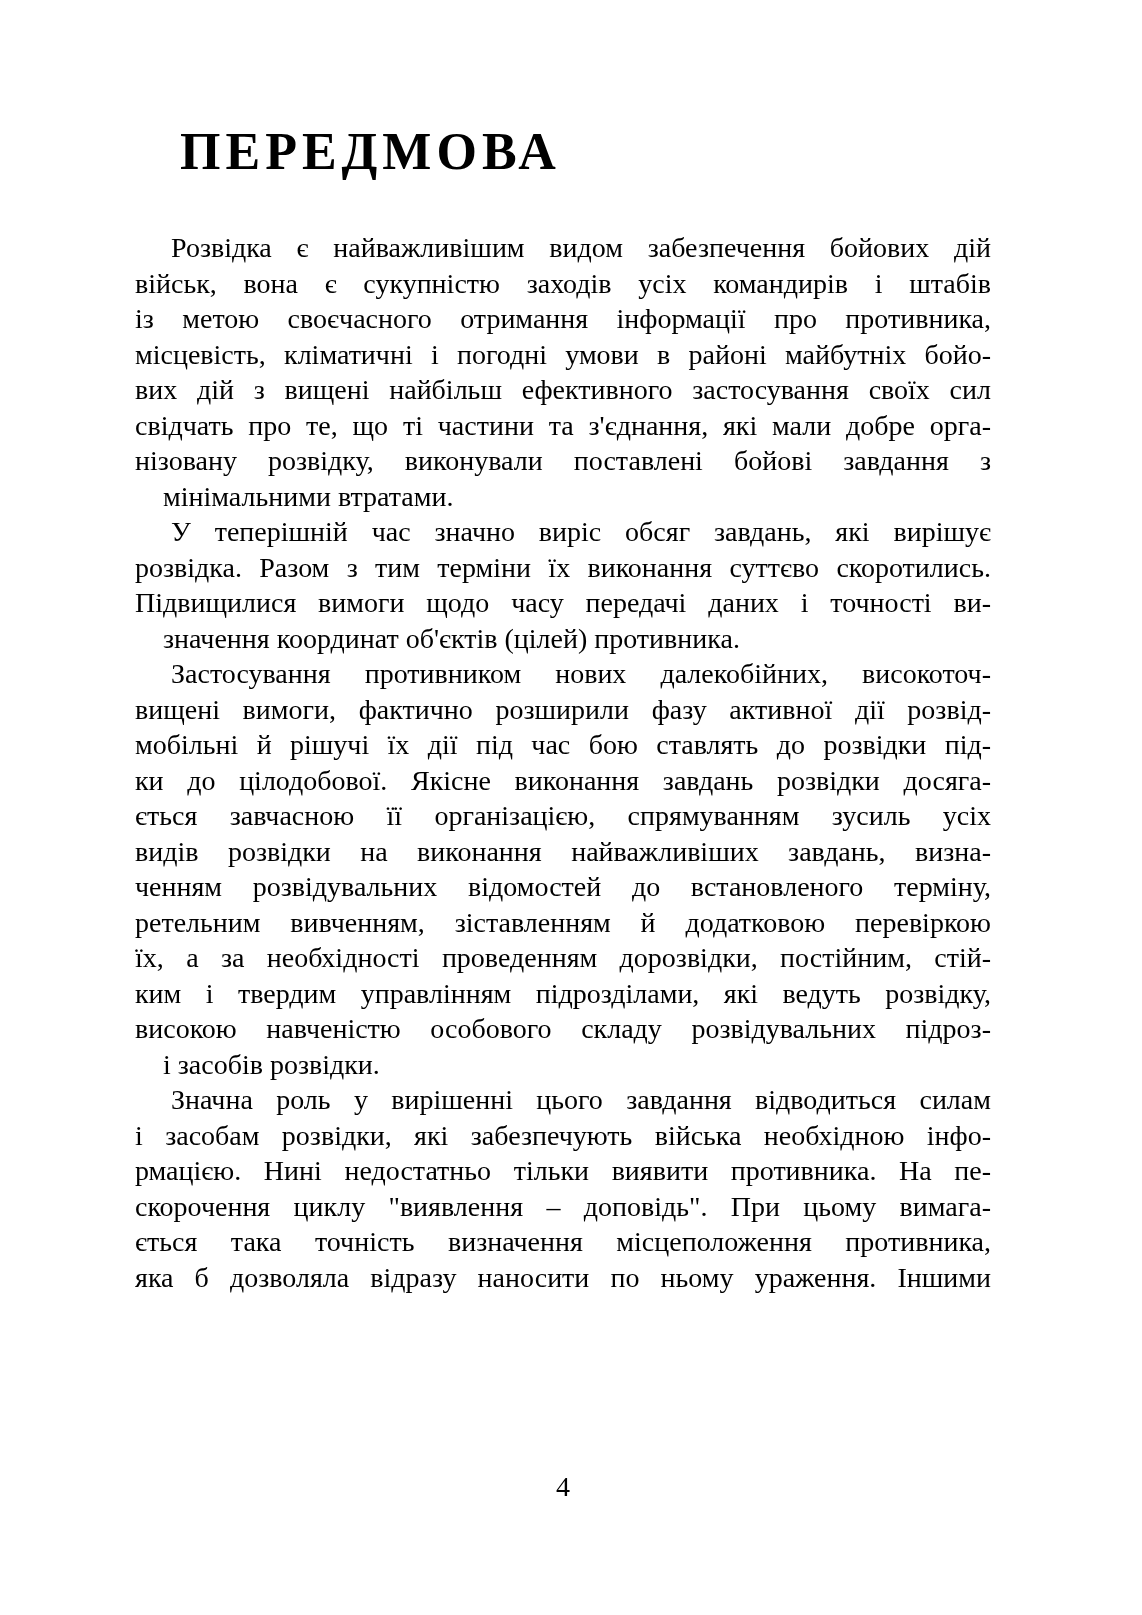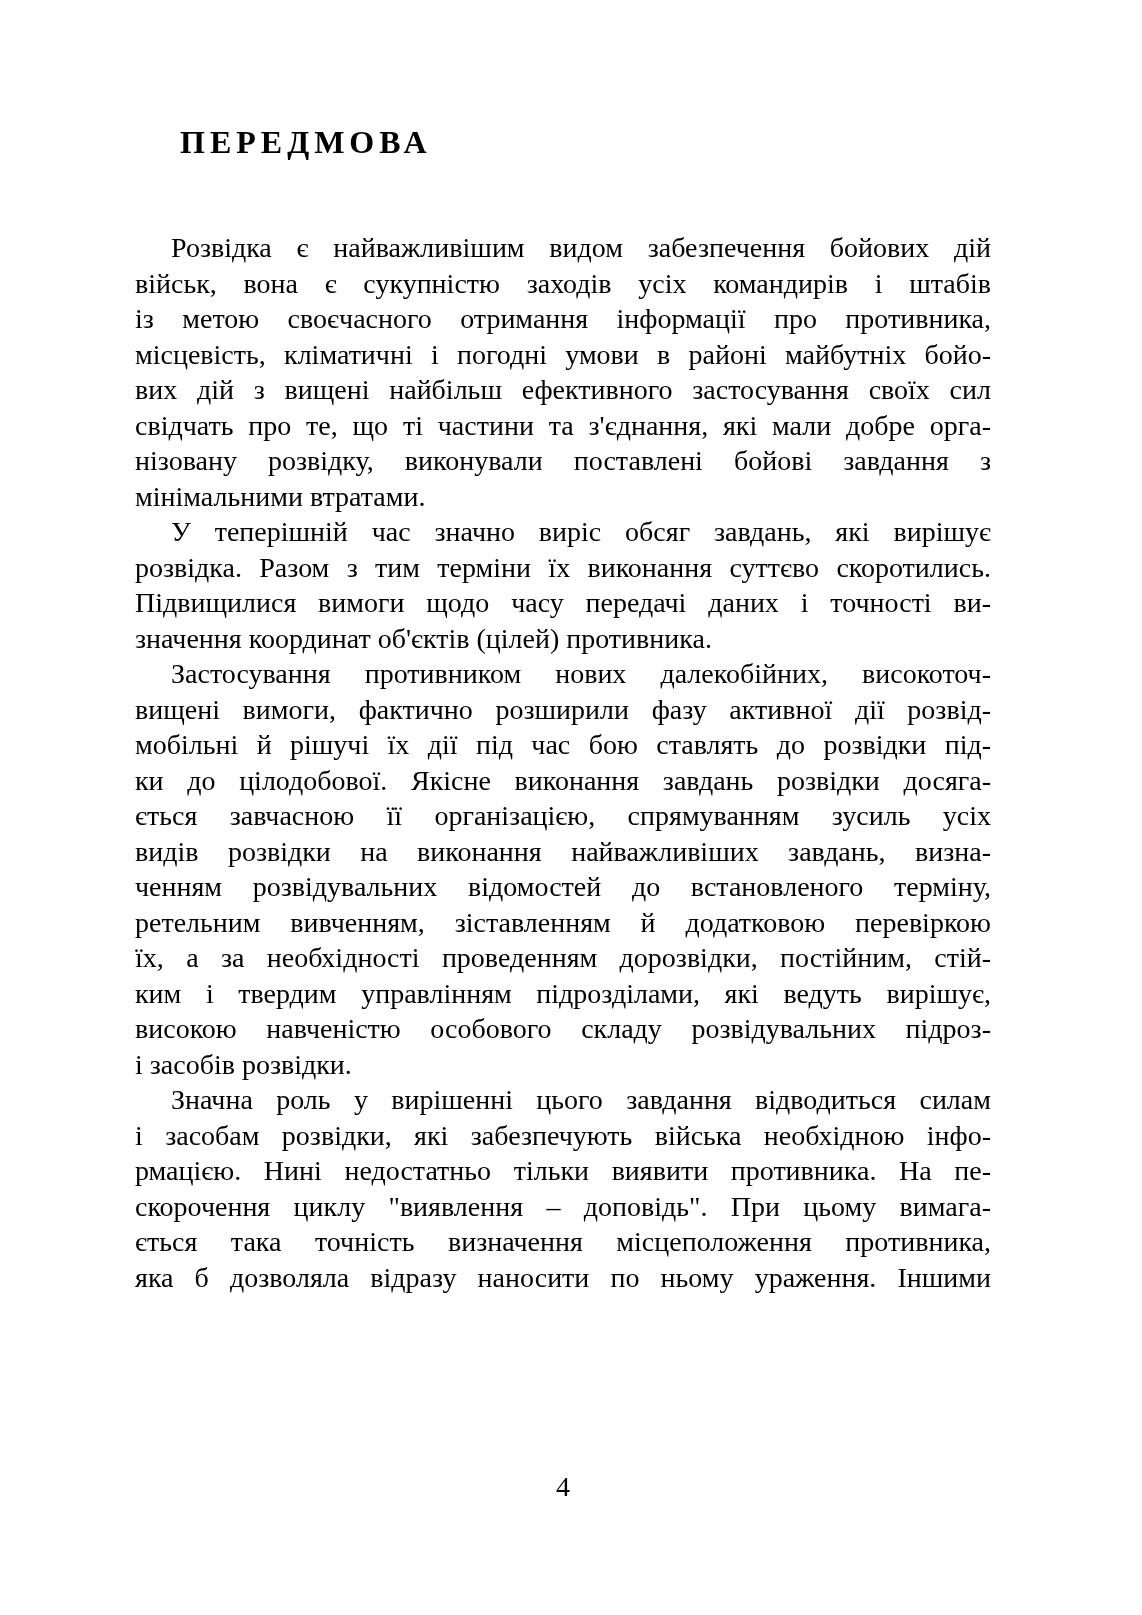--- a/index.html
+++ b/index.html
@@ -18,21 +18,21 @@
   .page {
     position: absolute;
     inset: 0;
     background: #ffffff;
   }
   .title {
     position: absolute;
     left: 180px;
     top: 126px;
     margin: 0;
-    font-size: 32px;
+    font-size: 52px;
     font-weight: bold;
     letter-spacing: 5px;
     line-height: 1;
     white-space: nowrap;
   }
   .body-text {
     position: absolute;
     left: 135px;
     top: 230px;
     width: 856px;
@@ -42,20 +42,21 @@
     line-height: 35.5px;
     height: 35.5px;
     text-align: justify;
     text-align-last: justify;
   }
   .line.first {
     text-indent: 36px;
   }
   .line.short {
     text-align-last: left;
+    margin-left: 28px;
   }
   .folio {
     position: absolute;
     left: 135px;
     top: 1469px;
     width: 856px;
     text-align: center;
     font-size: 28px;
     line-height: 35.5px;
   }
@@ -81,21 +82,21 @@
       <div class="line short">значення координат об'єктів (цілей) противника.</div>
       <div class="line first">Застосування противником нових далекобійних, високоточ-</div>
       <div class="line">вищені вимоги, фактично розширили фазу активної дії розвід-</div>
       <div class="line">мобільні й рішучі їх дії під час бою ставлять до розвідки під-</div>
       <div class="line">ки до цілодобової. Якісне виконання завдань розвідки досяга-</div>
       <div class="line">ється завчасною її організацією, спрямуванням зусиль усіх</div>
       <div class="line">видів розвідки на виконання найважливіших завдань, визна-</div>
       <div class="line">ченням розвідувальних відомостей до встановленого терміну,</div>
       <div class="line">ретельним вивченням, зіставленням й додатковою перевіркою</div>
       <div class="line">їх, а за необхідності проведенням дорозвідки, постійним, стій-</div>
-      <div class="line">ким і твердим управлінням підрозділами, які ведуть вирішує,</div>
+      <div class="line">ким і твердим управлінням підрозділами, які ведуть розвідку,</div>
       <div class="line">високою навченістю особового складу розвідувальних підроз-</div>
       <div class="line short">і засобів розвідки.</div>
       <div class="line first">Значна роль у вирішенні цього завдання відводиться силам</div>
       <div class="line">і засобам розвідки, які забезпечують війська необхідною інфо-</div>
       <div class="line">рмацією. Нині недостатньо тільки виявити противника. На пе-</div>
       <div class="line">скорочення циклу "виявлення – доповідь". При цьому вимага-</div>
       <div class="line">ється така точність визначення місцеположення противника,</div>
       <div class="line">яка б дозволяла відразу наносити по ньому ураження. Іншими</div>
     </div>
 

